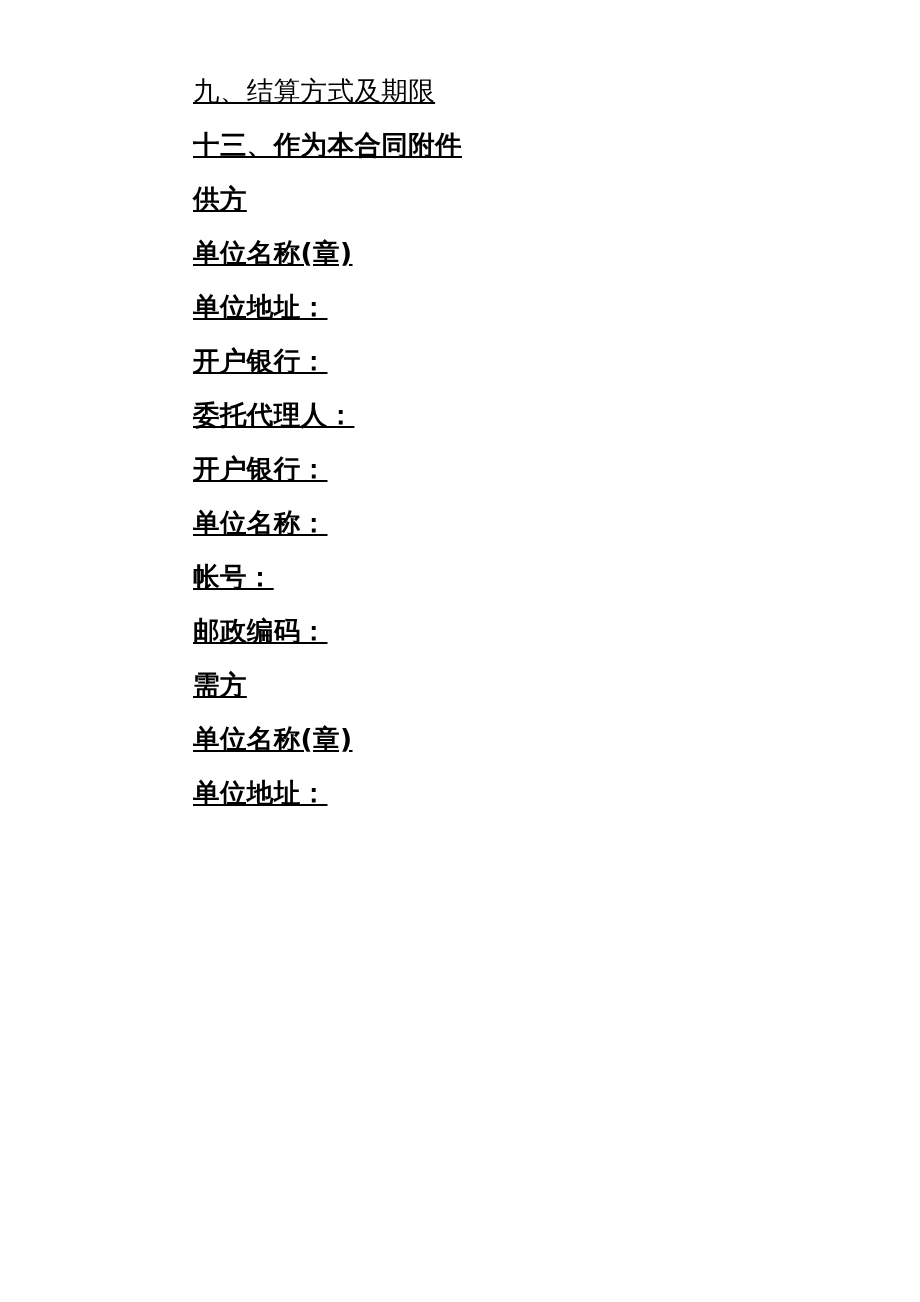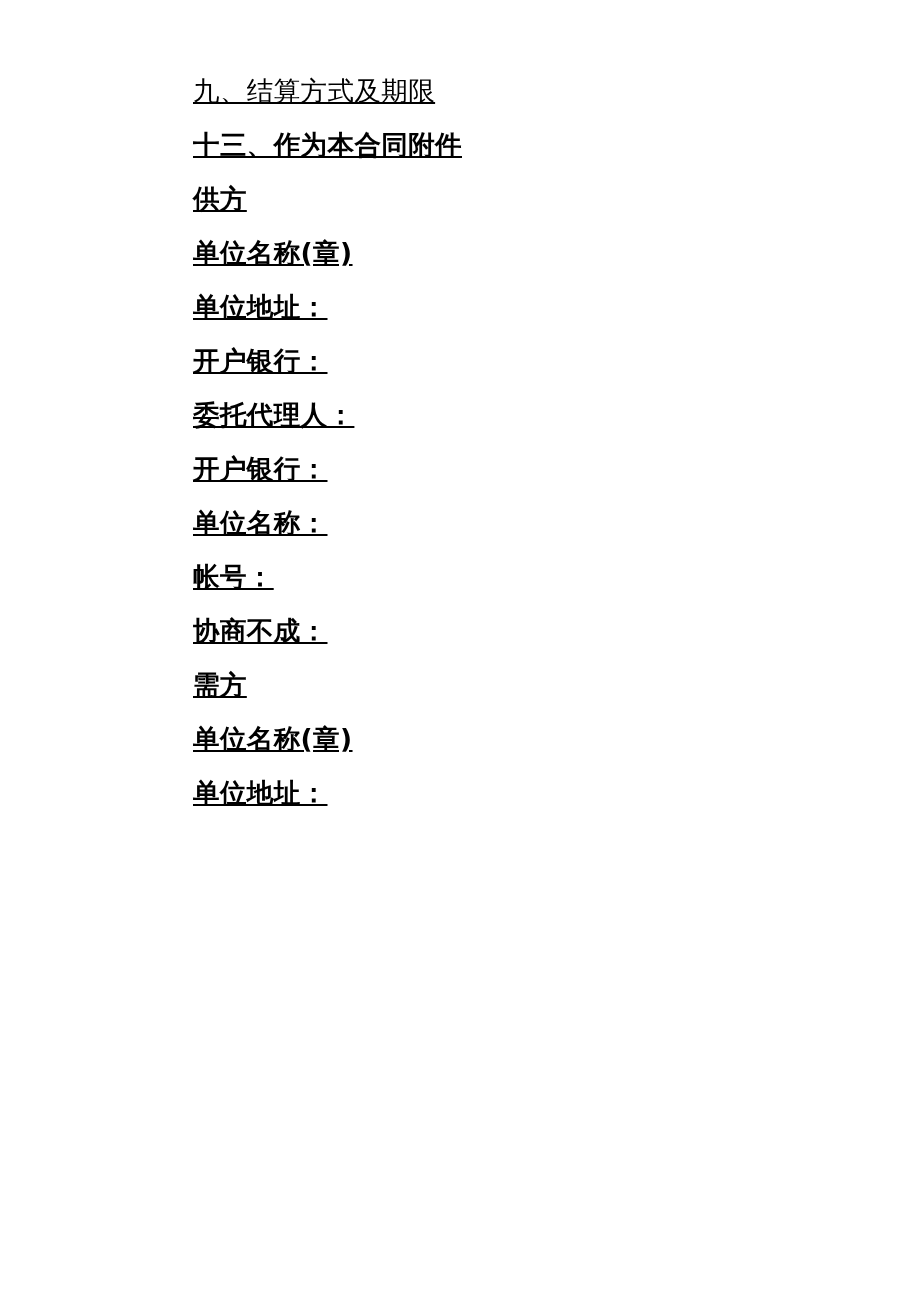--- a/index.html
+++ b/index.html
@@ -50,19 +50,19 @@
     <p class="para thin">九、结算方式及期限</p>
     <p class="para normal">十三、作为本合同附件</p>
     <p class="para normal">供方</p>
     <p class="para normal">单位名称(章)</p>
     <p class="para normal">单位地址：</p>
     <p class="para normal">开户银行：</p>
     <p class="para normal">委托代理人：</p>
     <p class="para normal">开户银行：</p>
     <p class="para normal">单位名称：</p>
     <p class="para normal">帐号：</p>
-    <p class="para normal">协商不成：</p>
+    <p class="para normal">邮政编码：</p>
     <p class="para normal">需方</p>
     <p class="para normal">单位名称(章)</p>
     <p class="para normal">单位地址：</p>
 
   </div>
 </div>
 
 </body></html>

